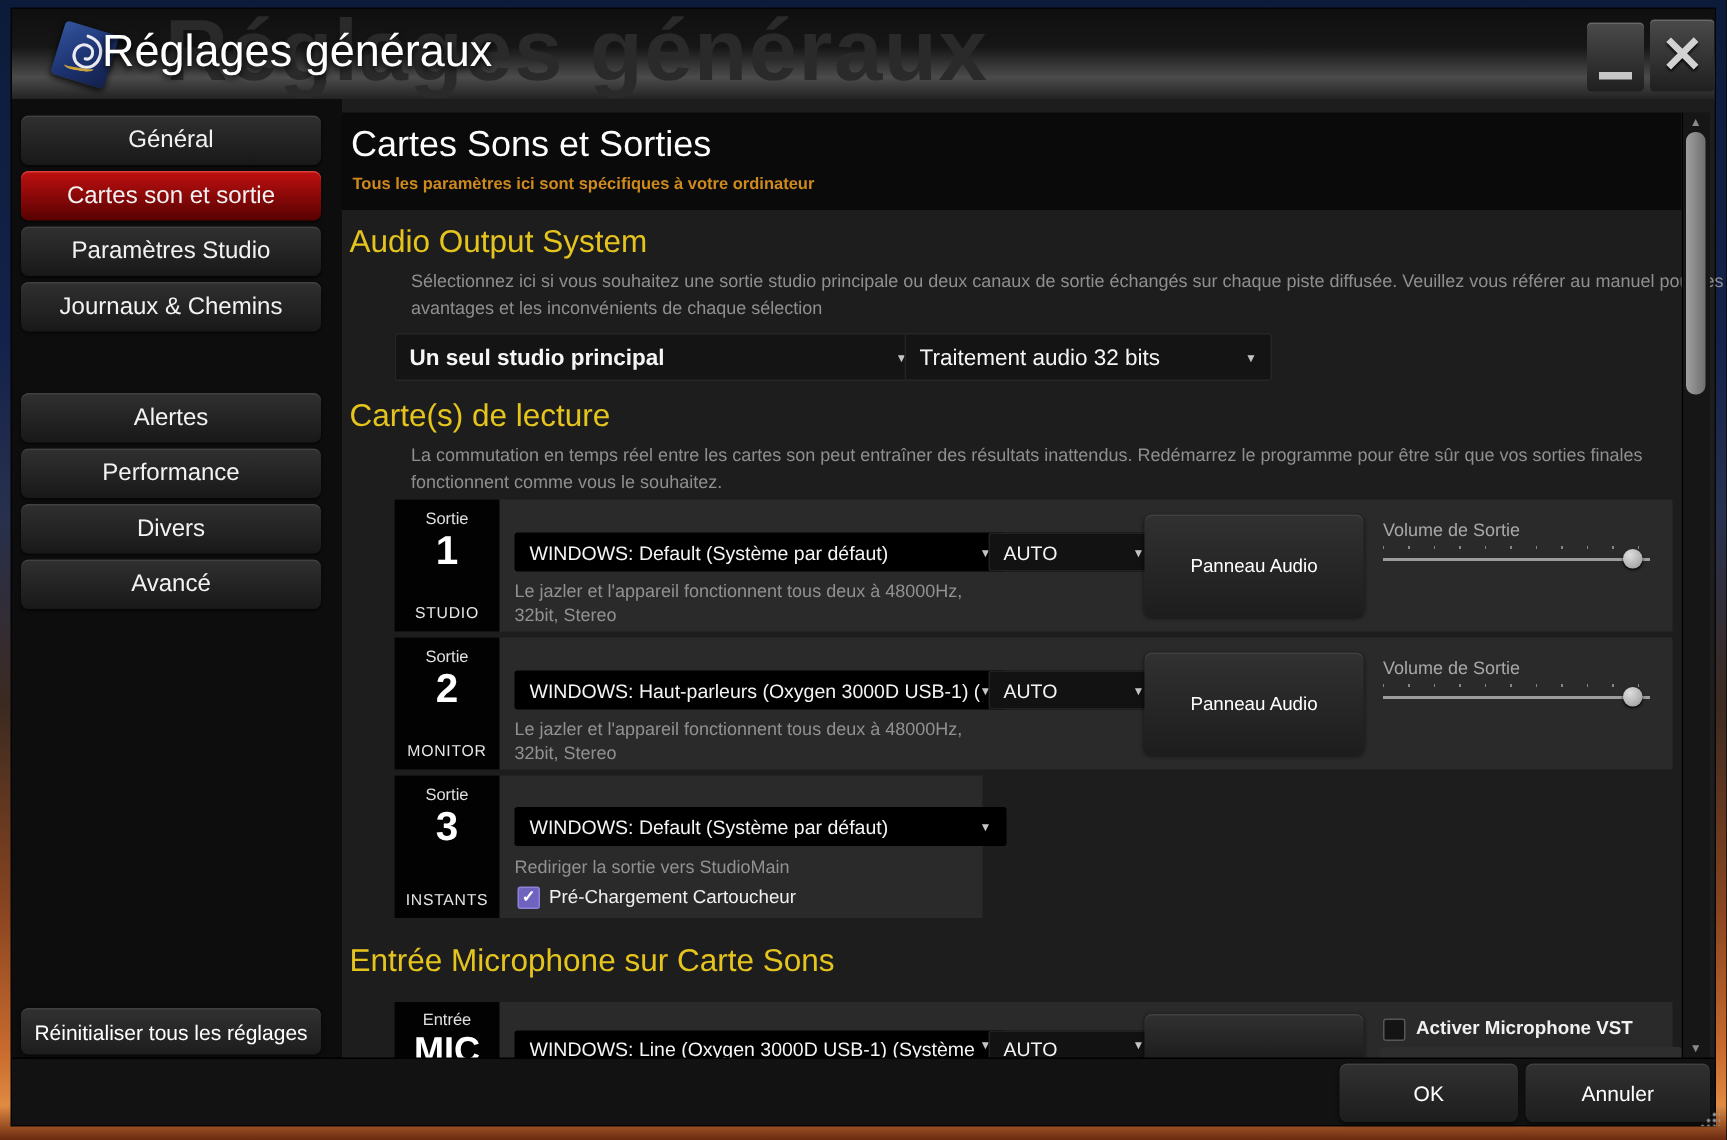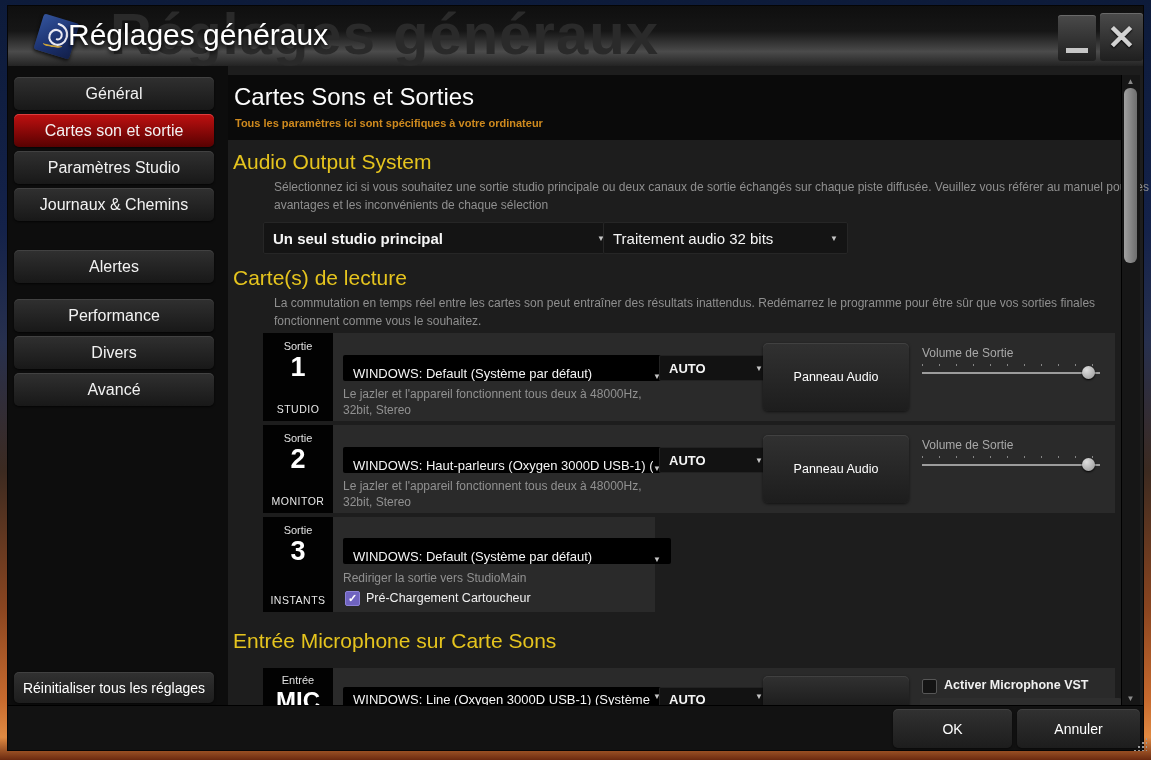--- a/index.html
+++ b/index.html
@@ -23,22 +23,22 @@
   .btn{border-radius:5px;background:linear-gradient(180deg,#313131,#1d1d1d);box-shadow:inset 0 1px 0 rgba(255,255,255,.08),0 1px 3px rgba(0,0,0,.6);
     color:#fff;display:flex;align-items:center;justify-content:center;cursor:pointer;position:absolute;}
   .headerband{position:absolute;left:228px;top:75px;width:893px;height:65px;background:#0a0a0a;}
   .pgtitle{position:absolute;left:6px;top:8px;font-size:24px;color:#fdfdfd;}
   .pgsub{position:absolute;left:7px;top:42px;font-size:11px;font-weight:bold;color:#cf8a1e;}
   .h-yellow{position:absolute;color:#e5c41e;font-size:21px;white-space:nowrap;}
   .desc{position:absolute;color:#8f8f8f;font-size:12px;line-height:18px;margin-left:40px;}
   .ddl{position:absolute;display:flex;align-items:center;padding:0 10px;color:#f5f5f5;cursor:pointer;border-radius:2px;}
   .ddl .arr{margin-left:auto;font-size:8px;color:#c4c4c4;}
   .ddl-big{background:#141414;font-size:15px;box-shadow:inset 0 0 0 1px #262626;}
-  .ddl-dev{background:#000;font-size:13px;align-items:flex-end;}
-  .ddl-auto{background:#121212;font-size:13px;font-weight:bold;box-shadow:inset 0 0 0 1px #222;}
+  .ddl-dev{background:#000;font-size:13px;}
+  .ddl-auto{background:#121212;font-size:13px;font-weight:normal;box-shadow:inset 0 0 0 1px #222;}
   .row{position:absolute;background:#2a2a2a;}
   .blackbox{position:absolute;background:#020202;color:#fff;text-align:center;overflow:hidden;}
   .bb-top{font-size:11px;color:#e0e0e0;margin-top:7px;}
   .bb-num{font-size:27px;font-weight:bold;line-height:30px;}
   .bb-bot{position:absolute;bottom:6px;width:100%;font-size:10.5px;color:#e8e8e8;letter-spacing:.5px;}
   .cap{position:absolute;color:#919191;font-size:12px;line-height:16px;}
   .vlabel{position:absolute;color:#a8a8a8;font-size:12px;}
   .ticks{position:absolute;height:2px;background:repeating-linear-gradient(90deg,#858585 0 1px,transparent 1px 17px);}
   .vline{position:absolute;height:2px;background:#9c9c9c;cursor:pointer;}
   .thumb{position:absolute;width:13px;height:13px;border-radius:50%;cursor:pointer;
@@ -94,21 +94,21 @@
     </div>
   <div class="nav sel" style="top:114px;">
       <span>Cartes son et sortie</span>
     </div>
   <div class="nav" style="top:151px;">
       <span>Paramètres Studio</span>
     </div>
   <div class="nav" style="top:188px;">
       <span>Journaux &amp; Chemins</span>
     </div>
-  <div class="nav" style="top:250px;">
+  <div class="nav" style="top:262px;">
       <span>Alertes</span>
     </div>
   <div class="nav" style="top:299px;">
       <span>Performance</span>
     </div>
   <div class="nav" style="top:336px;">
       <span>Divers</span>
     </div>
   <div class="nav" style="top:373px;">
       <span>Avancé</span>

